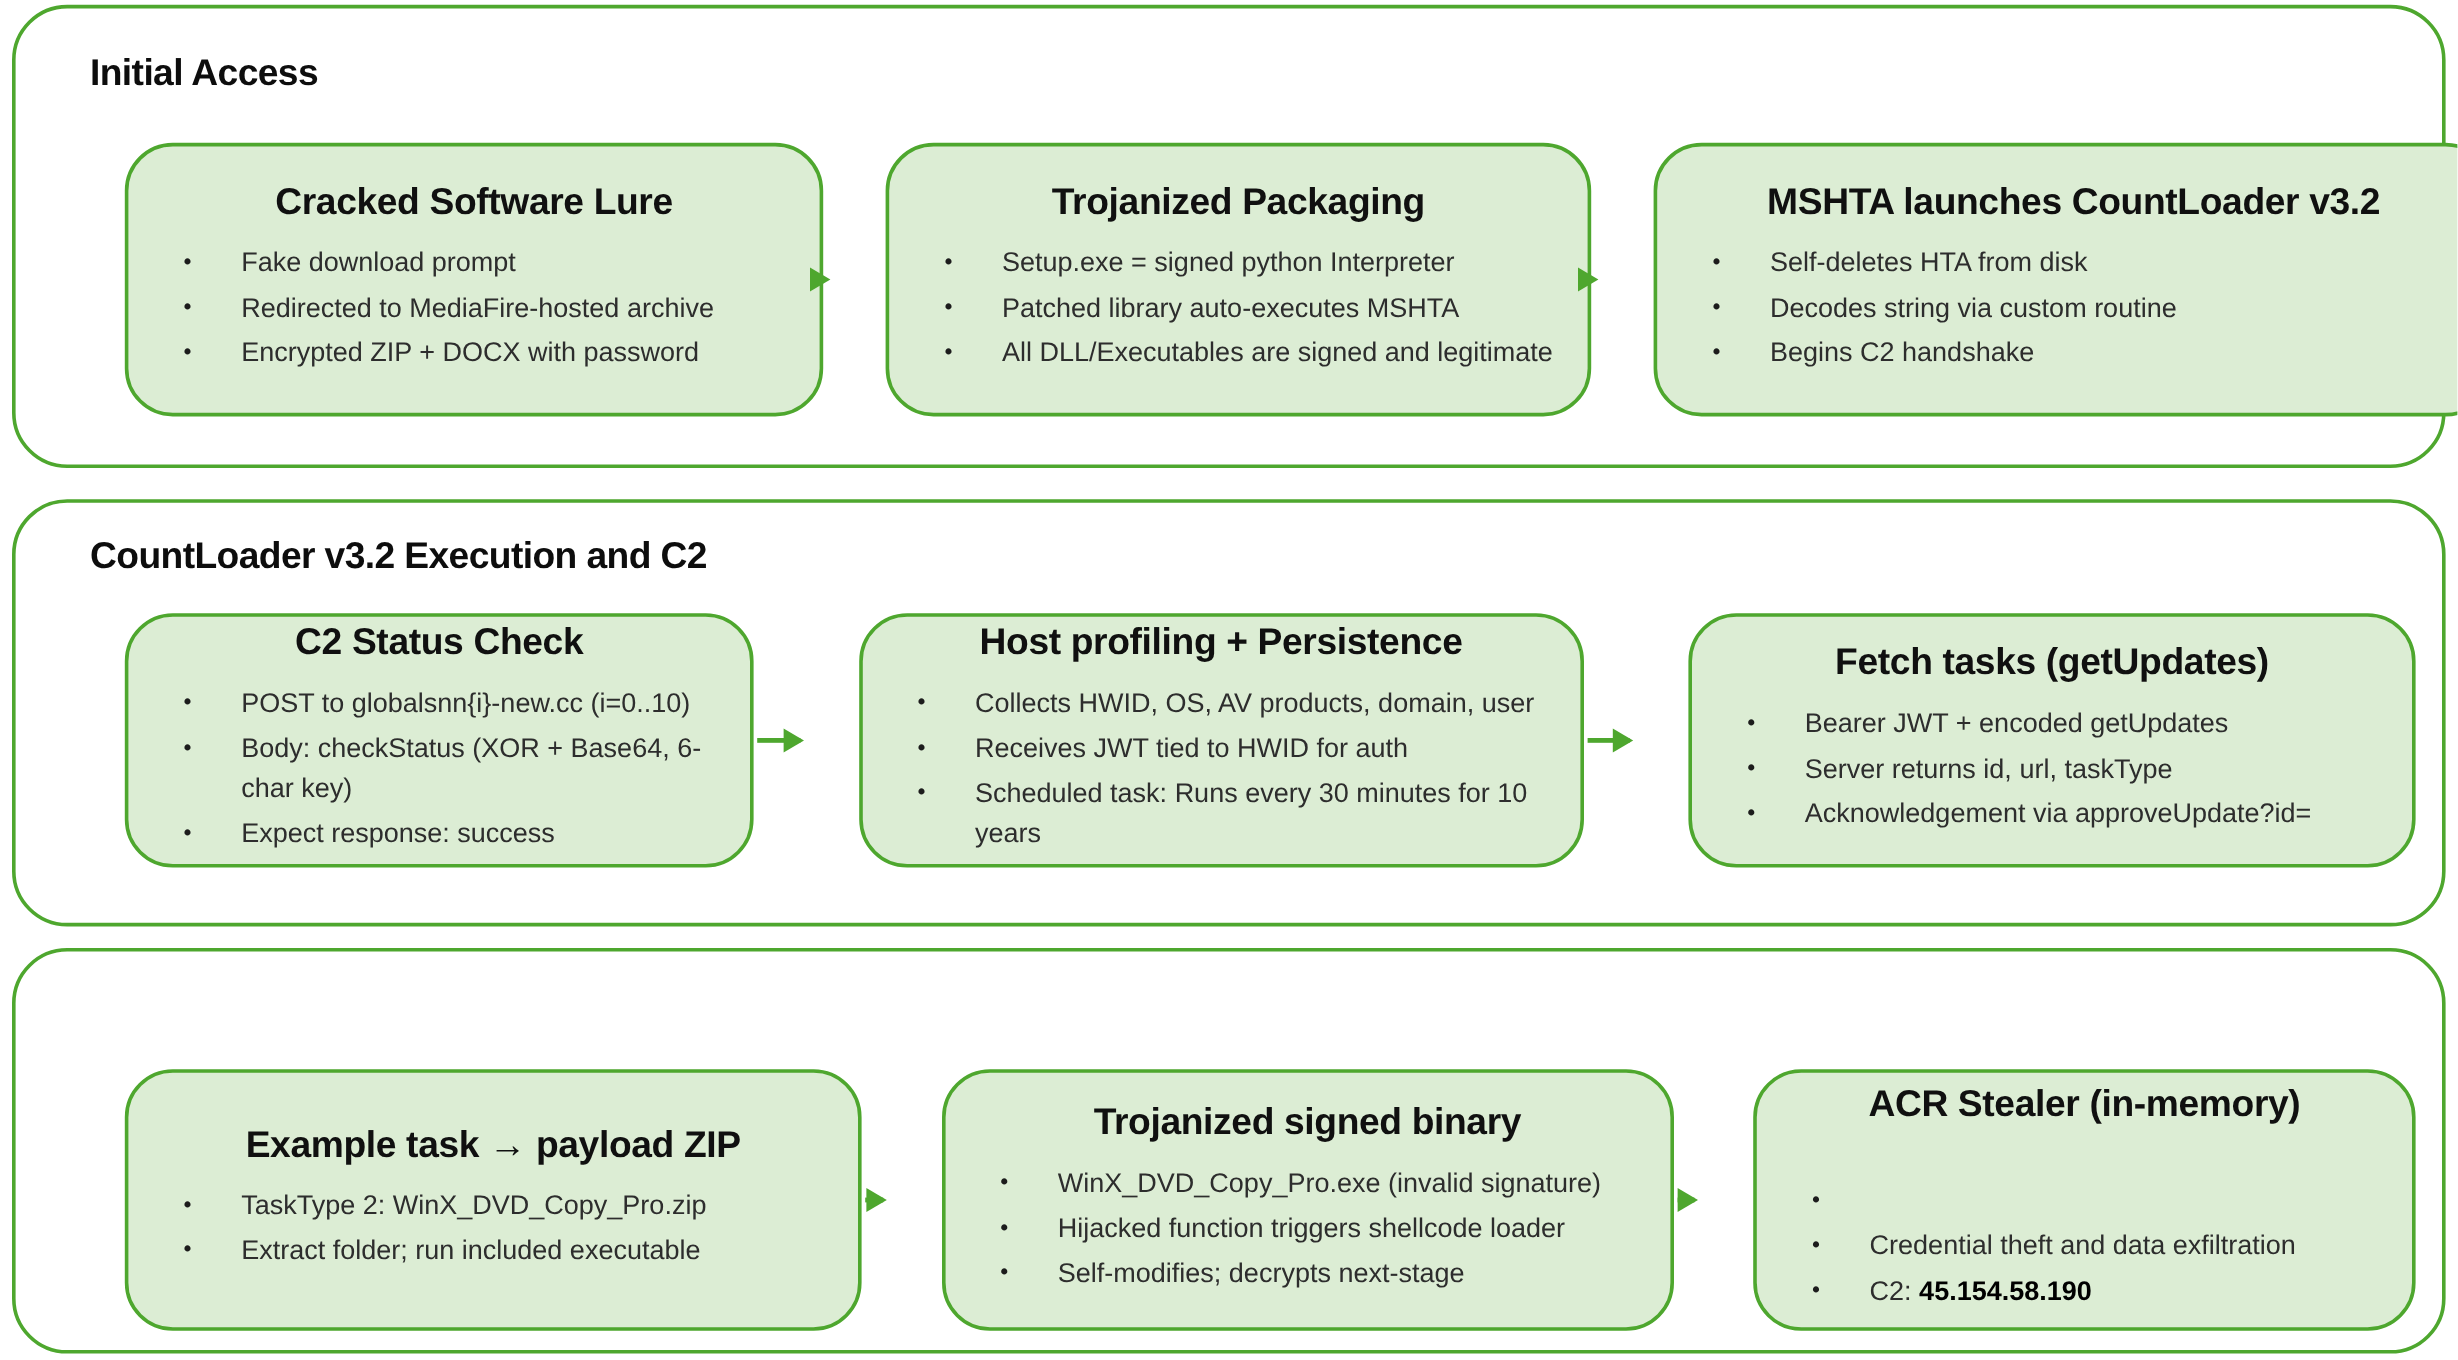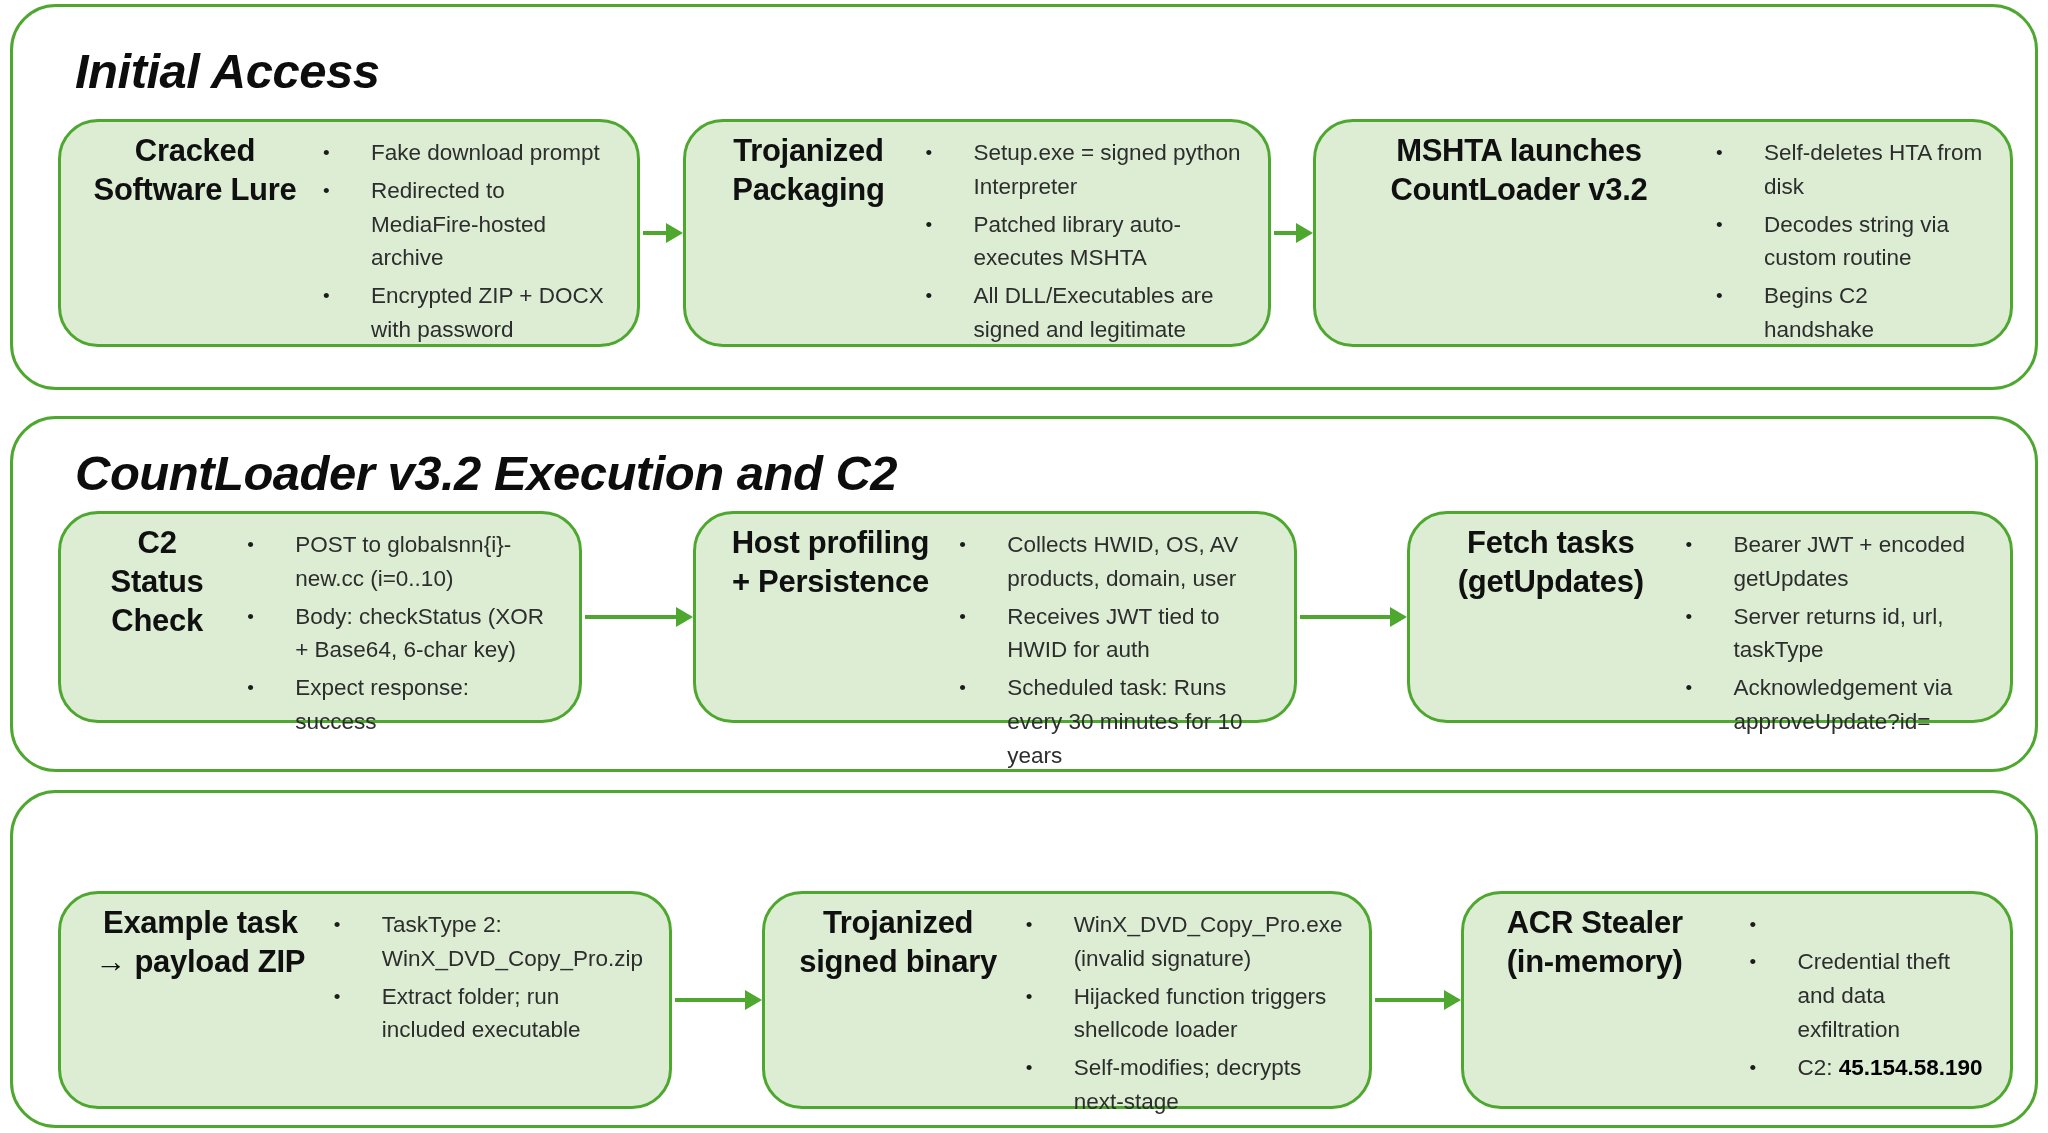--- a/index.html
+++ b/index.html
@@ -15,36 +15,36 @@
     font-family:"Liberation Sans", sans-serif;color:var(--ink);
   }
   .section{
     position:absolute;left:10px;width:2028px;background:#ffffff;
     border:3px solid var(--green);border-radius:46px;
   }
   #s1{top:4px;height:386px;}
   #s2{top:416px;height:356px;}
   #s3{top:790px;height:338px;}
   .sec-title{
-    position:absolute;left:62px;font-size:49px;font-weight:bold;letter-spacing:-0.5px;color:#0d0d0d;font-style:italic;
+    position:absolute;left:62px;font-size:31px;font-weight:bold;letter-spacing:-0.5px;color:#0d0d0d;
   }
   #s1 .sec-title{top:36px;}
   #s2 .sec-title{top:26px;}
   #s3 .sec-title{top:30px;}
   .row{
     position:absolute;left:45px;right:22px;display:flex;align-items:center;
   }
   #s1 .row{top:112px;height:228px;}
   #s2 .row{top:92px;height:212px;}
   #s3 .row{top:98px;height:218px;}
   .box{
     height:100%;background:var(--fill);
     border:3px solid var(--green);border-radius:40px;
-    display:flex;flex-direction:row;justify-content:center;
-    padding:10px 26px 12px 26px;flex:0 0 auto;
+    display:flex;flex-direction:column;justify-content:center;
+    padding:10px 26px 12px 26px;flex:0 0 auto;margin-left:46px;
   }
   
   #s1 .box:nth-of-type(1){width:582px;}
   #s1 .box:nth-of-type(3){width:588px;}
   #s1 .box:nth-of-type(5){width:700px;}
   #s2 .box:nth-of-type(1){width:524px;}
   #s2 .box:nth-of-type(3){width:604px;}
   #s2 .box:nth-of-type(5){width:606px;}
   #s3 .box:nth-of-type(1){width:614px;}
   #s3 .box:nth-of-type(3){width:610px;}

